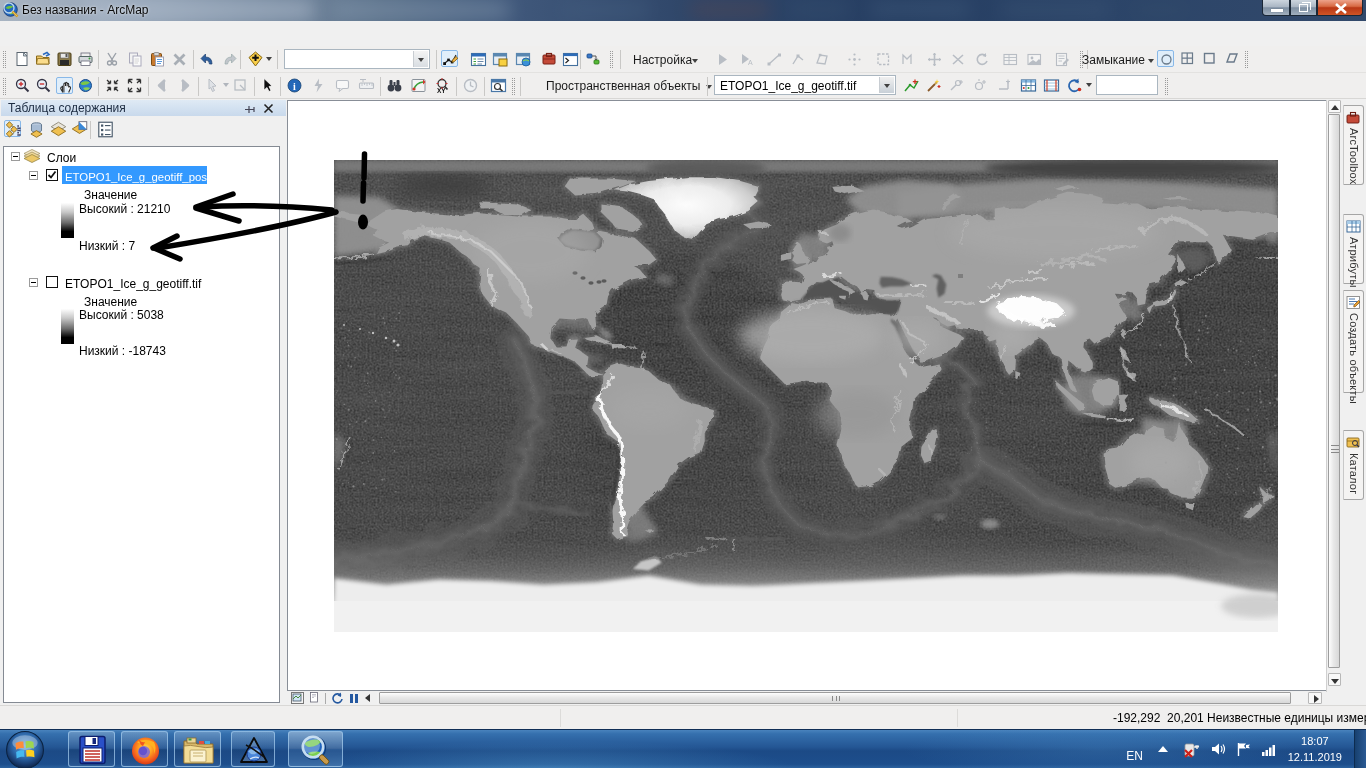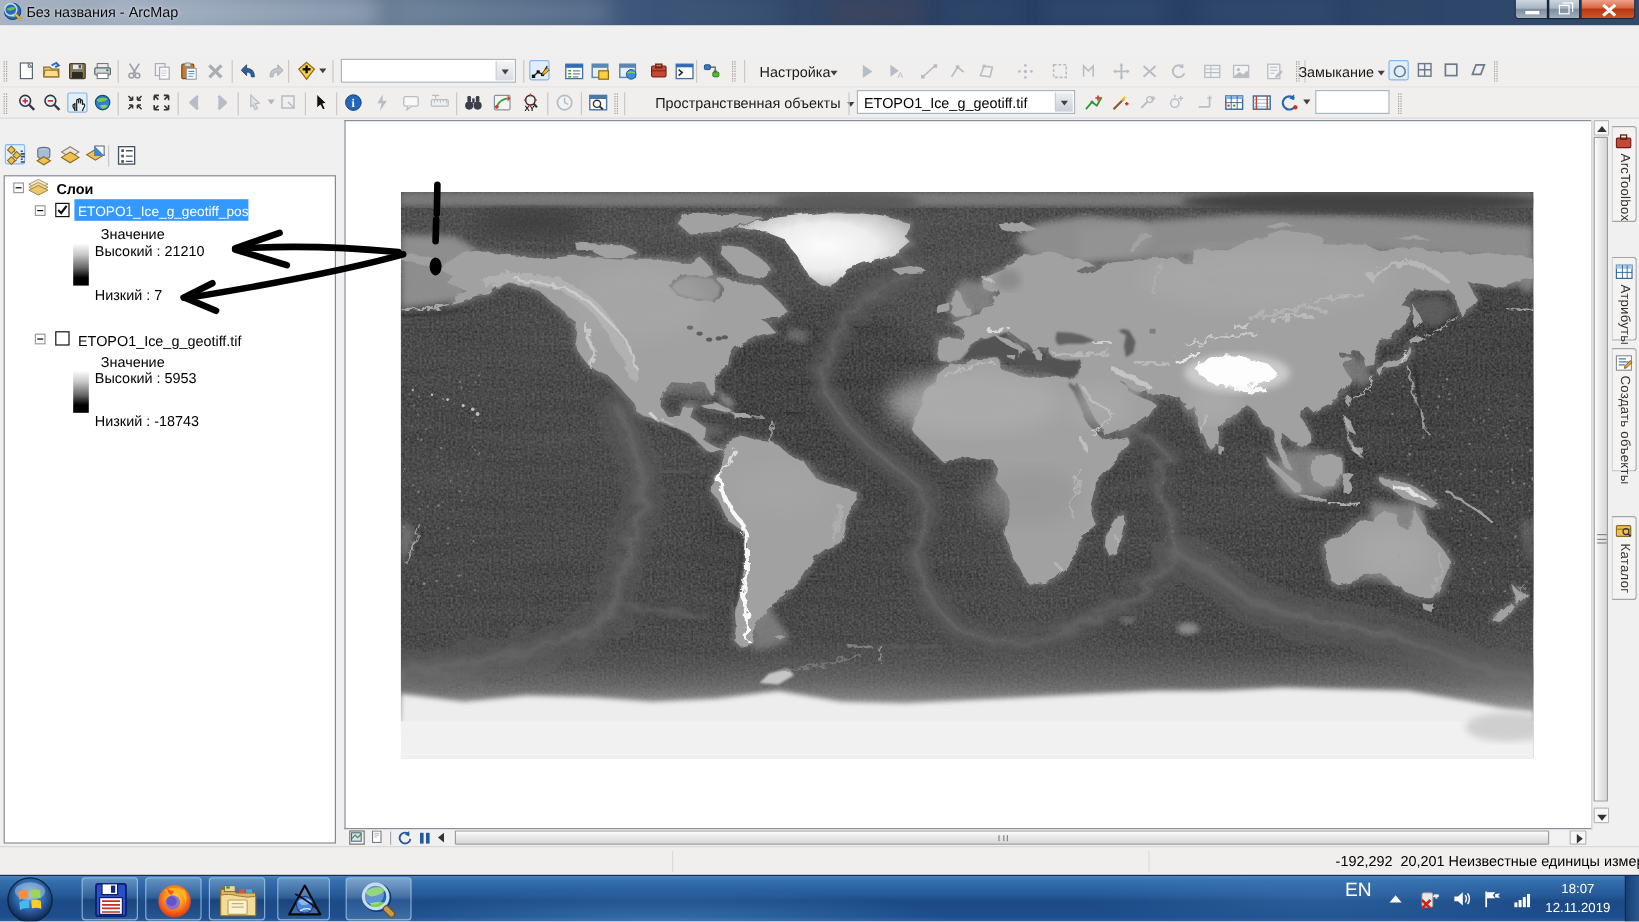--- a/index.html
+++ b/index.html
@@ -563,20 +563,28 @@
           <path d="M12.5 5 A5.5 5.5 0 1 0 13.5 11" fill="none" stroke="#2a66b0" stroke-width="1.8"></path>
           <path d="M12.5 1.5 L12.5 6.5 L8.5 5Z" fill="#2a66b0"></path>
           <circle cx="13.5" cy="12.5" r="1.8" fill="#d03020"></circle>
         </svg>
       </div>
 <div class="dd" style="left:1086px;top:10px"></div>
 <div style="position:absolute;left:1096px;top:2px;width:62px;height:20px;background:#fff;border:1px solid #aab6c0"></div>
 <div class="grip" style="left:1165px"></div>
 </div>
 <div id="toc" class="abs">
+<div id="tochdr">Таблица содержания
+<svg style="position:absolute;right:31px;top:3px" width="11" height="11" viewBox="0 0 11 11">
+          <path d="M4 1 H9 M6.5 1 V6 M3 6 H10 M6.5 6 V10" stroke="#445" stroke-width="1.2" fill="none" transform="rotate(90 5.5 5.5)"></path>
+        </svg>
+<svg style="position:absolute;right:12px;top:3px" width="11" height="11" viewBox="0 0 11 11">
+          <path d="M1.5 1.5 L9.5 9.5 M9.5 1.5 L1.5 9.5" stroke="#222" stroke-width="1.6"></path>
+        </svg>
+</div>
 <div id="toctools">
 <div class="ticon tsel" style="left:4px;top:3px">
           <svg width="19" height="19" viewBox="0 0 17 17">
             <path d="M5 3.5 L8 6.5 M5 9 L8 8 M5 13 L8 11" stroke="#888" stroke-width="0.9" fill="none"></path>
             <rect x="2" y="1.5" width="4" height="4" fill="#f0c050" stroke="#8a6a20" stroke-width="0.8" transform="rotate(45 4 3.5)"></rect>
             <rect x="6" y="5.5" width="4" height="4" fill="#f0c050" stroke="#8a6a20" stroke-width="0.8" transform="rotate(45 8 7.5)"></rect>
             <rect x="2" y="9.5" width="4" height="4" fill="#f0c050" stroke="#8a6a20" stroke-width="0.8" transform="rotate(45 4 11.5)"></rect>
             <path d="M11 6.5 H14 M11 8.5 H14 M11 12.5 H14" stroke="#446" stroke-width="1.2"></path>
             <path d="M11 4.5 H12.5 M11 10.5 H12.5" stroke="#446" stroke-width="1.2"></path>
           </svg>
@@ -614,38 +622,38 @@
           </svg>
         </div>
 </div>
 <div id="tocbox">
 <div class="expander" style="left:7px;top:5px"></div>
 <svg style="position:absolute;left:19px;top:2px" width="18" height="15" viewBox="0 0 18 15">
           <path d="M9 0.5 L17 4.5 L9 8.5 L1 4.5Z" fill="#f4e8c8" stroke="#9a8a5a" stroke-width="0.7"></path>
           <path d="M9 3 L17 7 L9 11 L1 7Z" fill="#f0d898" stroke="#9a8a5a" stroke-width="0.7"></path>
           <path d="M9 5.5 L17 9.5 L9 13.5 L1 9.5Z" fill="#ecc868" stroke="#8a7a3a" stroke-width="0.7"></path>
         </svg>
-<div class="tnode" style="left:43px;top:4px;font-weight:bold">Слои</div>
+<div class="tnode" style="left:43px;top:4px;font-weight:normal">Слои</div>
 <div class="expander" style="left:25px;top:24px"></div>
 <div class="cbx" style="left:42px;top:22px">
           <svg width="10" height="10" viewBox="0 0 10 10" style="position:absolute;left:0;top:0">
             <path d="M1.5 5 L4 7.5 L8.5 1.5" fill="none" stroke="#111" stroke-width="1.8"></path>
           </svg>
         </div>
 <div style="position:absolute;left:58px;top:19px;width:145px;height:18px;background:#3399ff"></div>
 <div class="tnode" style="left:61px;top:24px;color:#fff;font-size:11.4px">ETOPO1_Ice_g_geotiff_pos</div>
 <div class="tnode" style="left:80px;top:41px">Значение</div>
 <div class="tnode" style="left:75px;top:55px">Высокий : 21210</div>
 <div style="position:absolute;left:57px;top:55px;width:13px;height:36px;background:linear-gradient(#ffffff 2%,#c8c8c8 28%,#6a6a6a 58%,#000 82%)"></div>
 <div class="tnode" style="left:75px;top:92px">Низкий : 7</div>
 <div class="expander" style="left:25px;top:131px"></div>
 <div class="cbx" style="left:42px;top:129px"></div>
 <div class="tnode" style="left:61px;top:130px">ETOPO1_Ice_g_geotiff.tif</div>
 <div class="tnode" style="left:80px;top:148px">Значение</div>
-<div class="tnode" style="left:75px;top:161px">Высокий : 5953</div>
+<div class="tnode" style="left:75px;top:161px">Высокий : 5038</div>
 <div style="position:absolute;left:57px;top:161px;width:13px;height:36px;background:linear-gradient(#ffffff 2%,#c8c8c8 28%,#6a6a6a 58%,#000 82%)"></div>
 <div class="tnode" style="left:75px;top:197px">Низкий : -18743</div>
 </div>
     </div>
 <div id="canvas" class="abs">
 <div id="mapwhite">
 <div id="mapimg">
 <svg width="944" height="472" viewBox="0 0 944 472" preserveAspectRatio="none" style="position:absolute;left:0;top:0;width:100%;height:100%">
 <defs>
 <filter id="rough" x="-5%" y="-5%" width="110%" height="110%">
@@ -1492,21 +1500,21 @@
         <svg style="position:absolute;left:10px;top:2px" width="34" height="34" viewBox="0 0 34 34">
           <circle cx="15" cy="14" r="11.5" fill="#1e62bc" stroke="#0f3a74" stroke-width="1.2"></circle>
           <path d="M5.5 9 Q13 3.5 23 6.5 Q19 13 10 13 Q6 12 5.5 9Z" fill="#6cc63e"></path>
           <path d="M9 19 Q16 16.5 23 18.5 Q18.5 24 12 23Z" fill="#7cd04e"></path>
           <circle cx="12.5" cy="11.5" r="8.5" fill="rgba(230,244,252,0.35)"></circle>
           <circle cx="14" cy="13" r="10.2" fill="none" stroke="#cfe4f4" stroke-width="2.6" opacity="0.95"></circle>
           <rect x="21.5" y="20.5" width="11" height="5" rx="2.2" transform="rotate(45 23 22)" fill="#c89a4a" stroke="#6b5012" stroke-width="0.9"></rect>
         </svg>
       </div>
 <div id="tray">
-<div style="position:absolute;right:223px;top:4px;font-size:16px">EN</div>
+<div style="position:absolute;right:223px;top:19px;font-size:12px">EN</div>
 <div class="arr" style="right:198px;top:16px;border-left:5px solid transparent;border-right:5px solid transparent;border-bottom:6px solid #fff"></div>
 <svg style="position:absolute;right:166px;top:11px" width="17" height="17" viewBox="0 0 17 17">
           <rect x="2" y="3" width="9" height="12" rx="1.5" fill="#e8e8e8" stroke="#999" stroke-width="0.8"></rect>
           <path d="M11 6 H14 M14 4.5 V8" stroke="#ddd" stroke-width="1.6"></path>
           <path d="M12 5.5 H16" stroke="#eee" stroke-width="2"></path>
           <path d="M2 9 L9 16 M9 9 L2 16" stroke="#d02018" stroke-width="2.2"></path>
         </svg>
 <svg style="position:absolute;right:140px;top:11px" width="16" height="16" viewBox="0 0 16 16">
           <path d="M2 6 H5 L9 2.5 V13.5 L5 10 H2Z" fill="#fff"></path>
           <path d="M11 5 Q13 8 11 11 M13 3.5 Q16 8 13 12.5" stroke="#fff" stroke-width="1.2" fill="none"></path>

